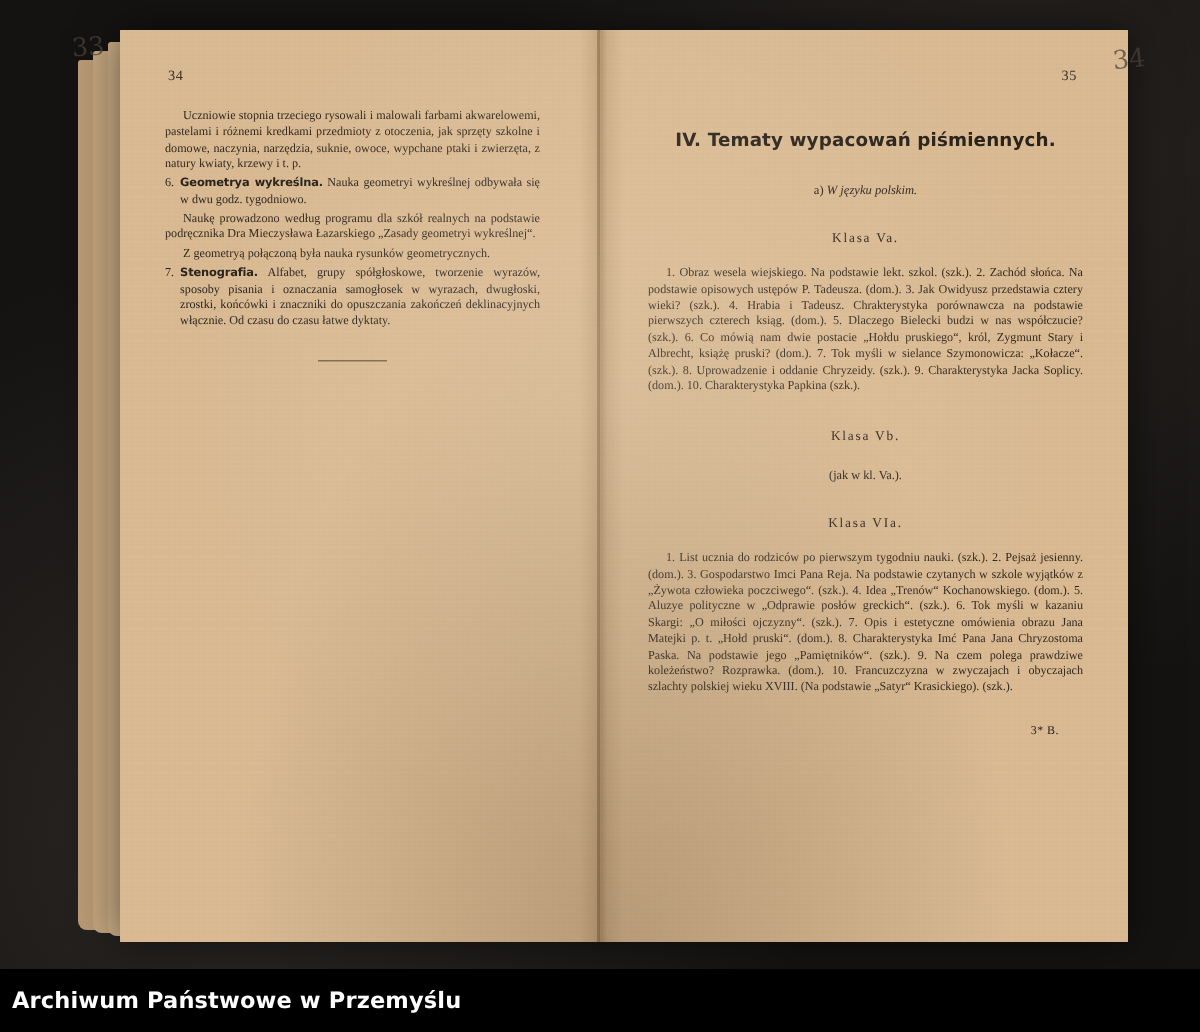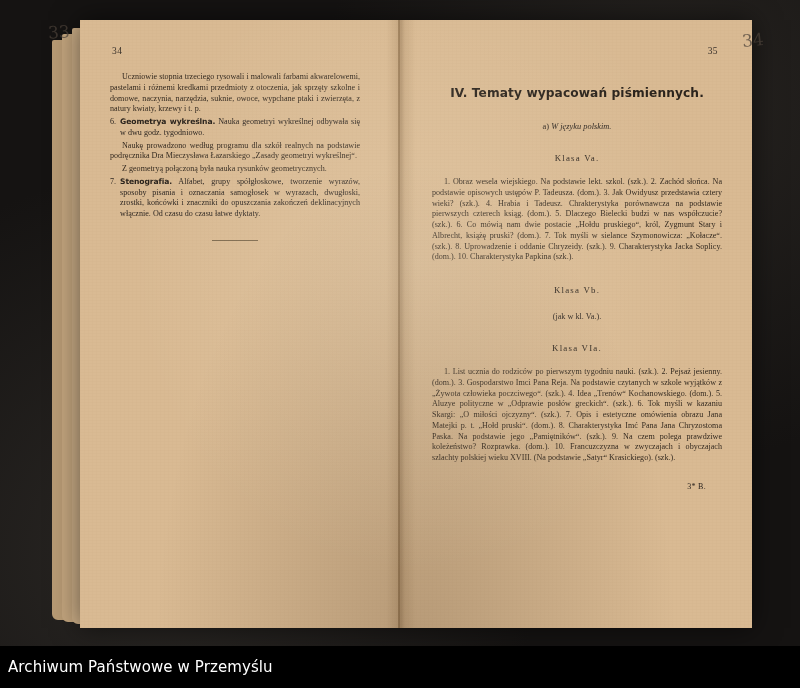--- a/index.html
+++ b/index.html
@@ -215,21 +215,21 @@
     position: absolute;
     left: 0; bottom: 0;
     width: 800px; height: 42px;
     background: #000;
     display: flex;
     align-items: center;
   }
   #watermark span {
     color: #fff;
     font-family: "DejaVu Sans", sans-serif;
-    font-weight: normal;
+    font-weight: bold;
     font-size: 15px;
     margin-left: 8px;
     letter-spacing: .1px;
   }
 </style>
 </head>
 <body>
 
 <div id="scan">
 

